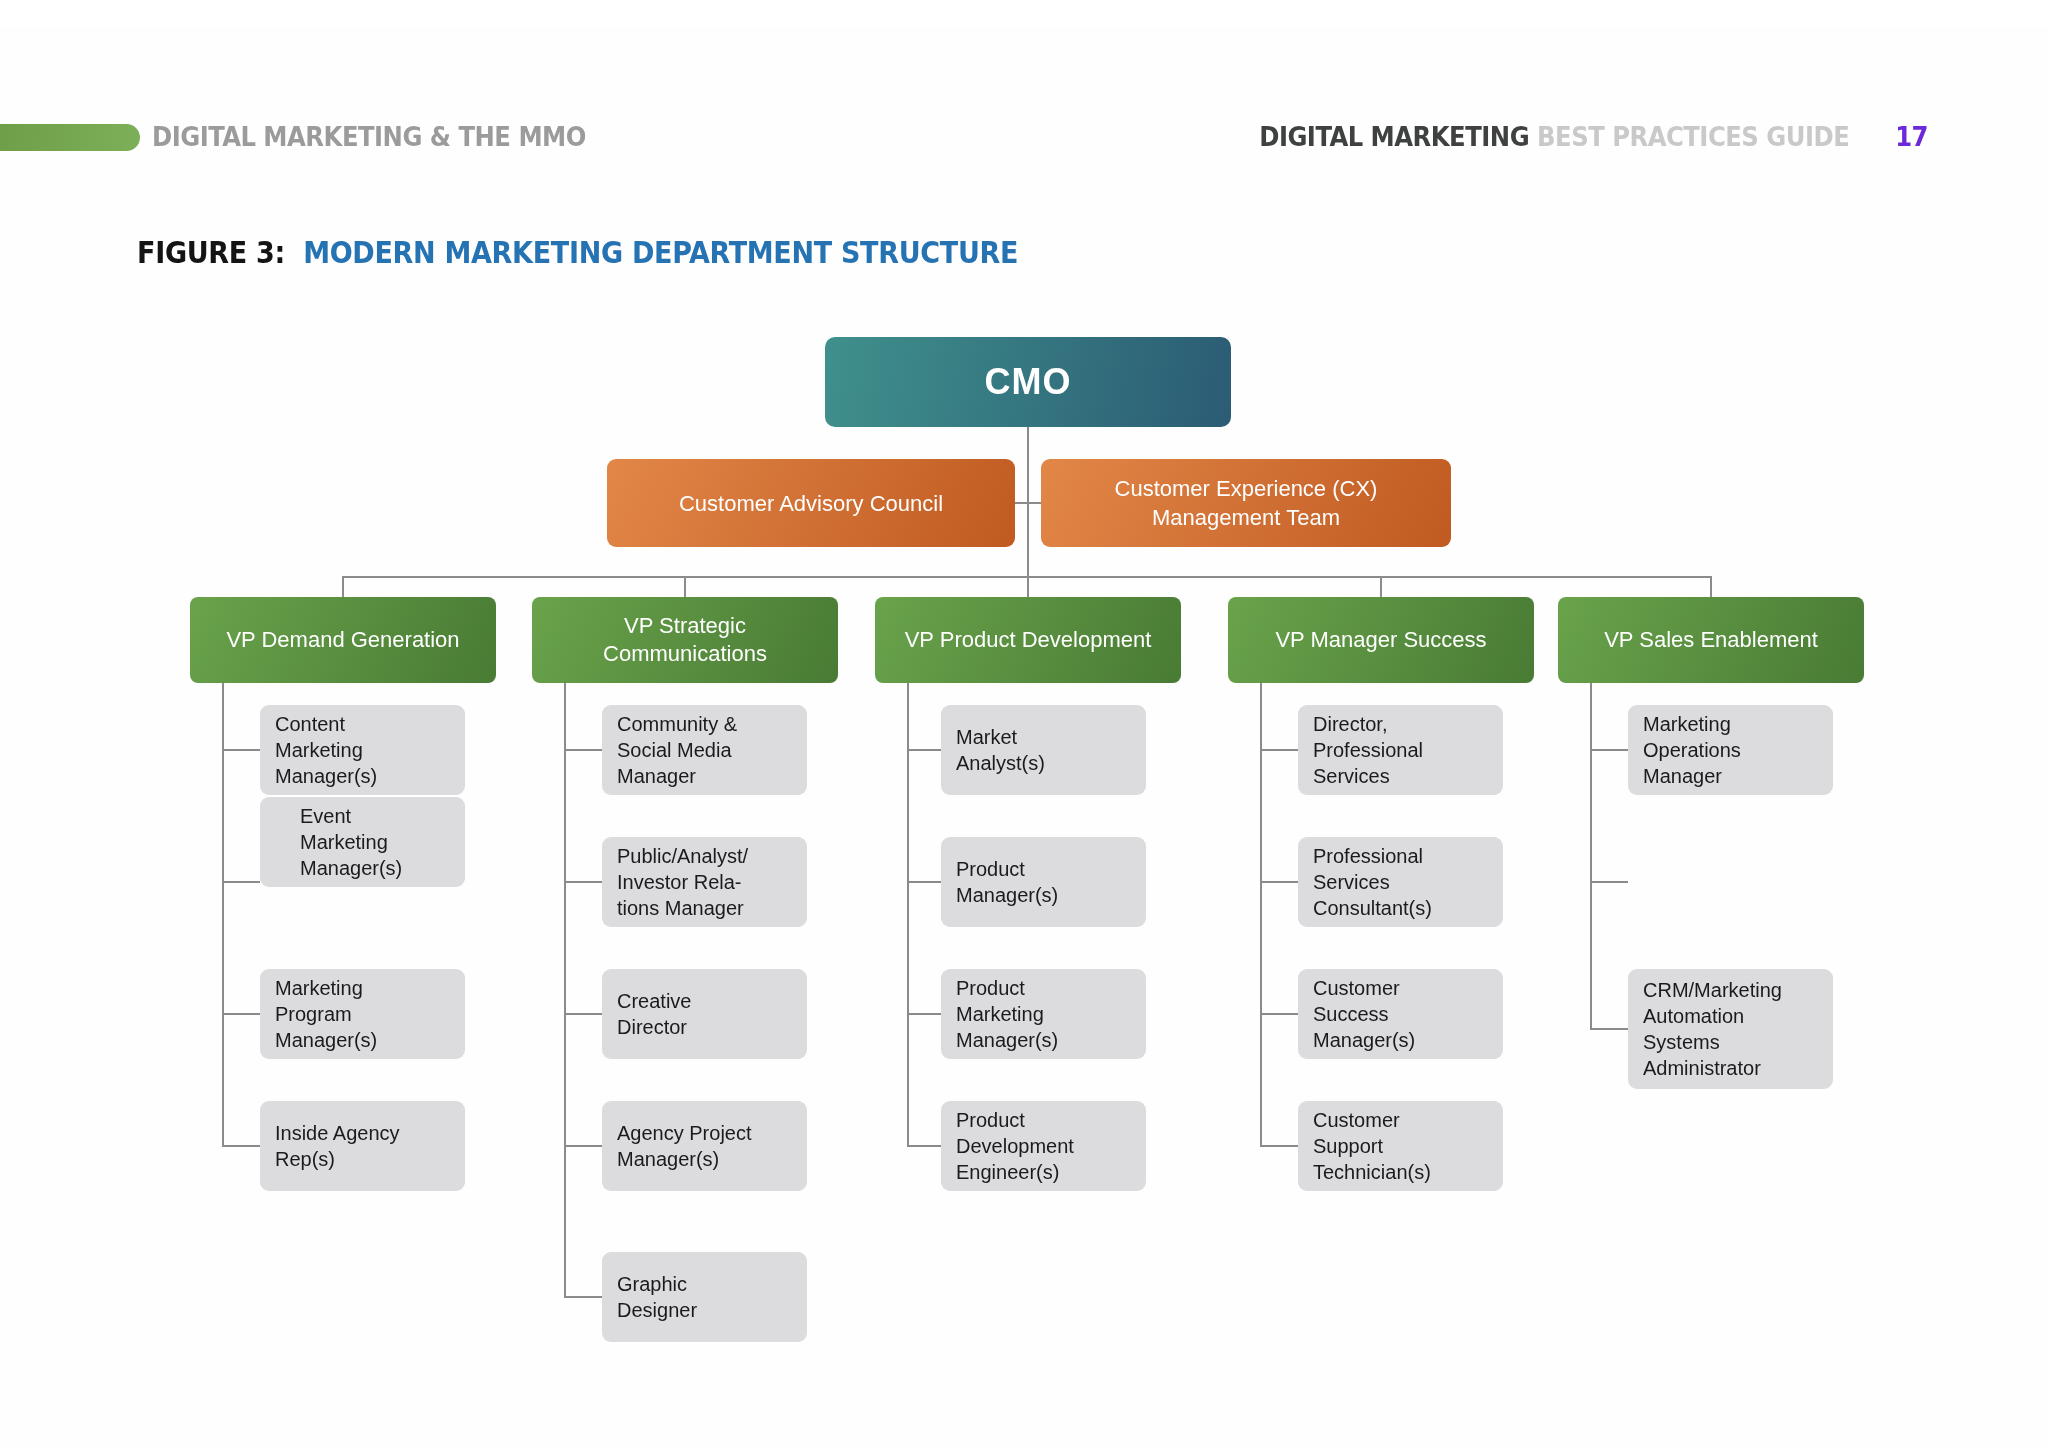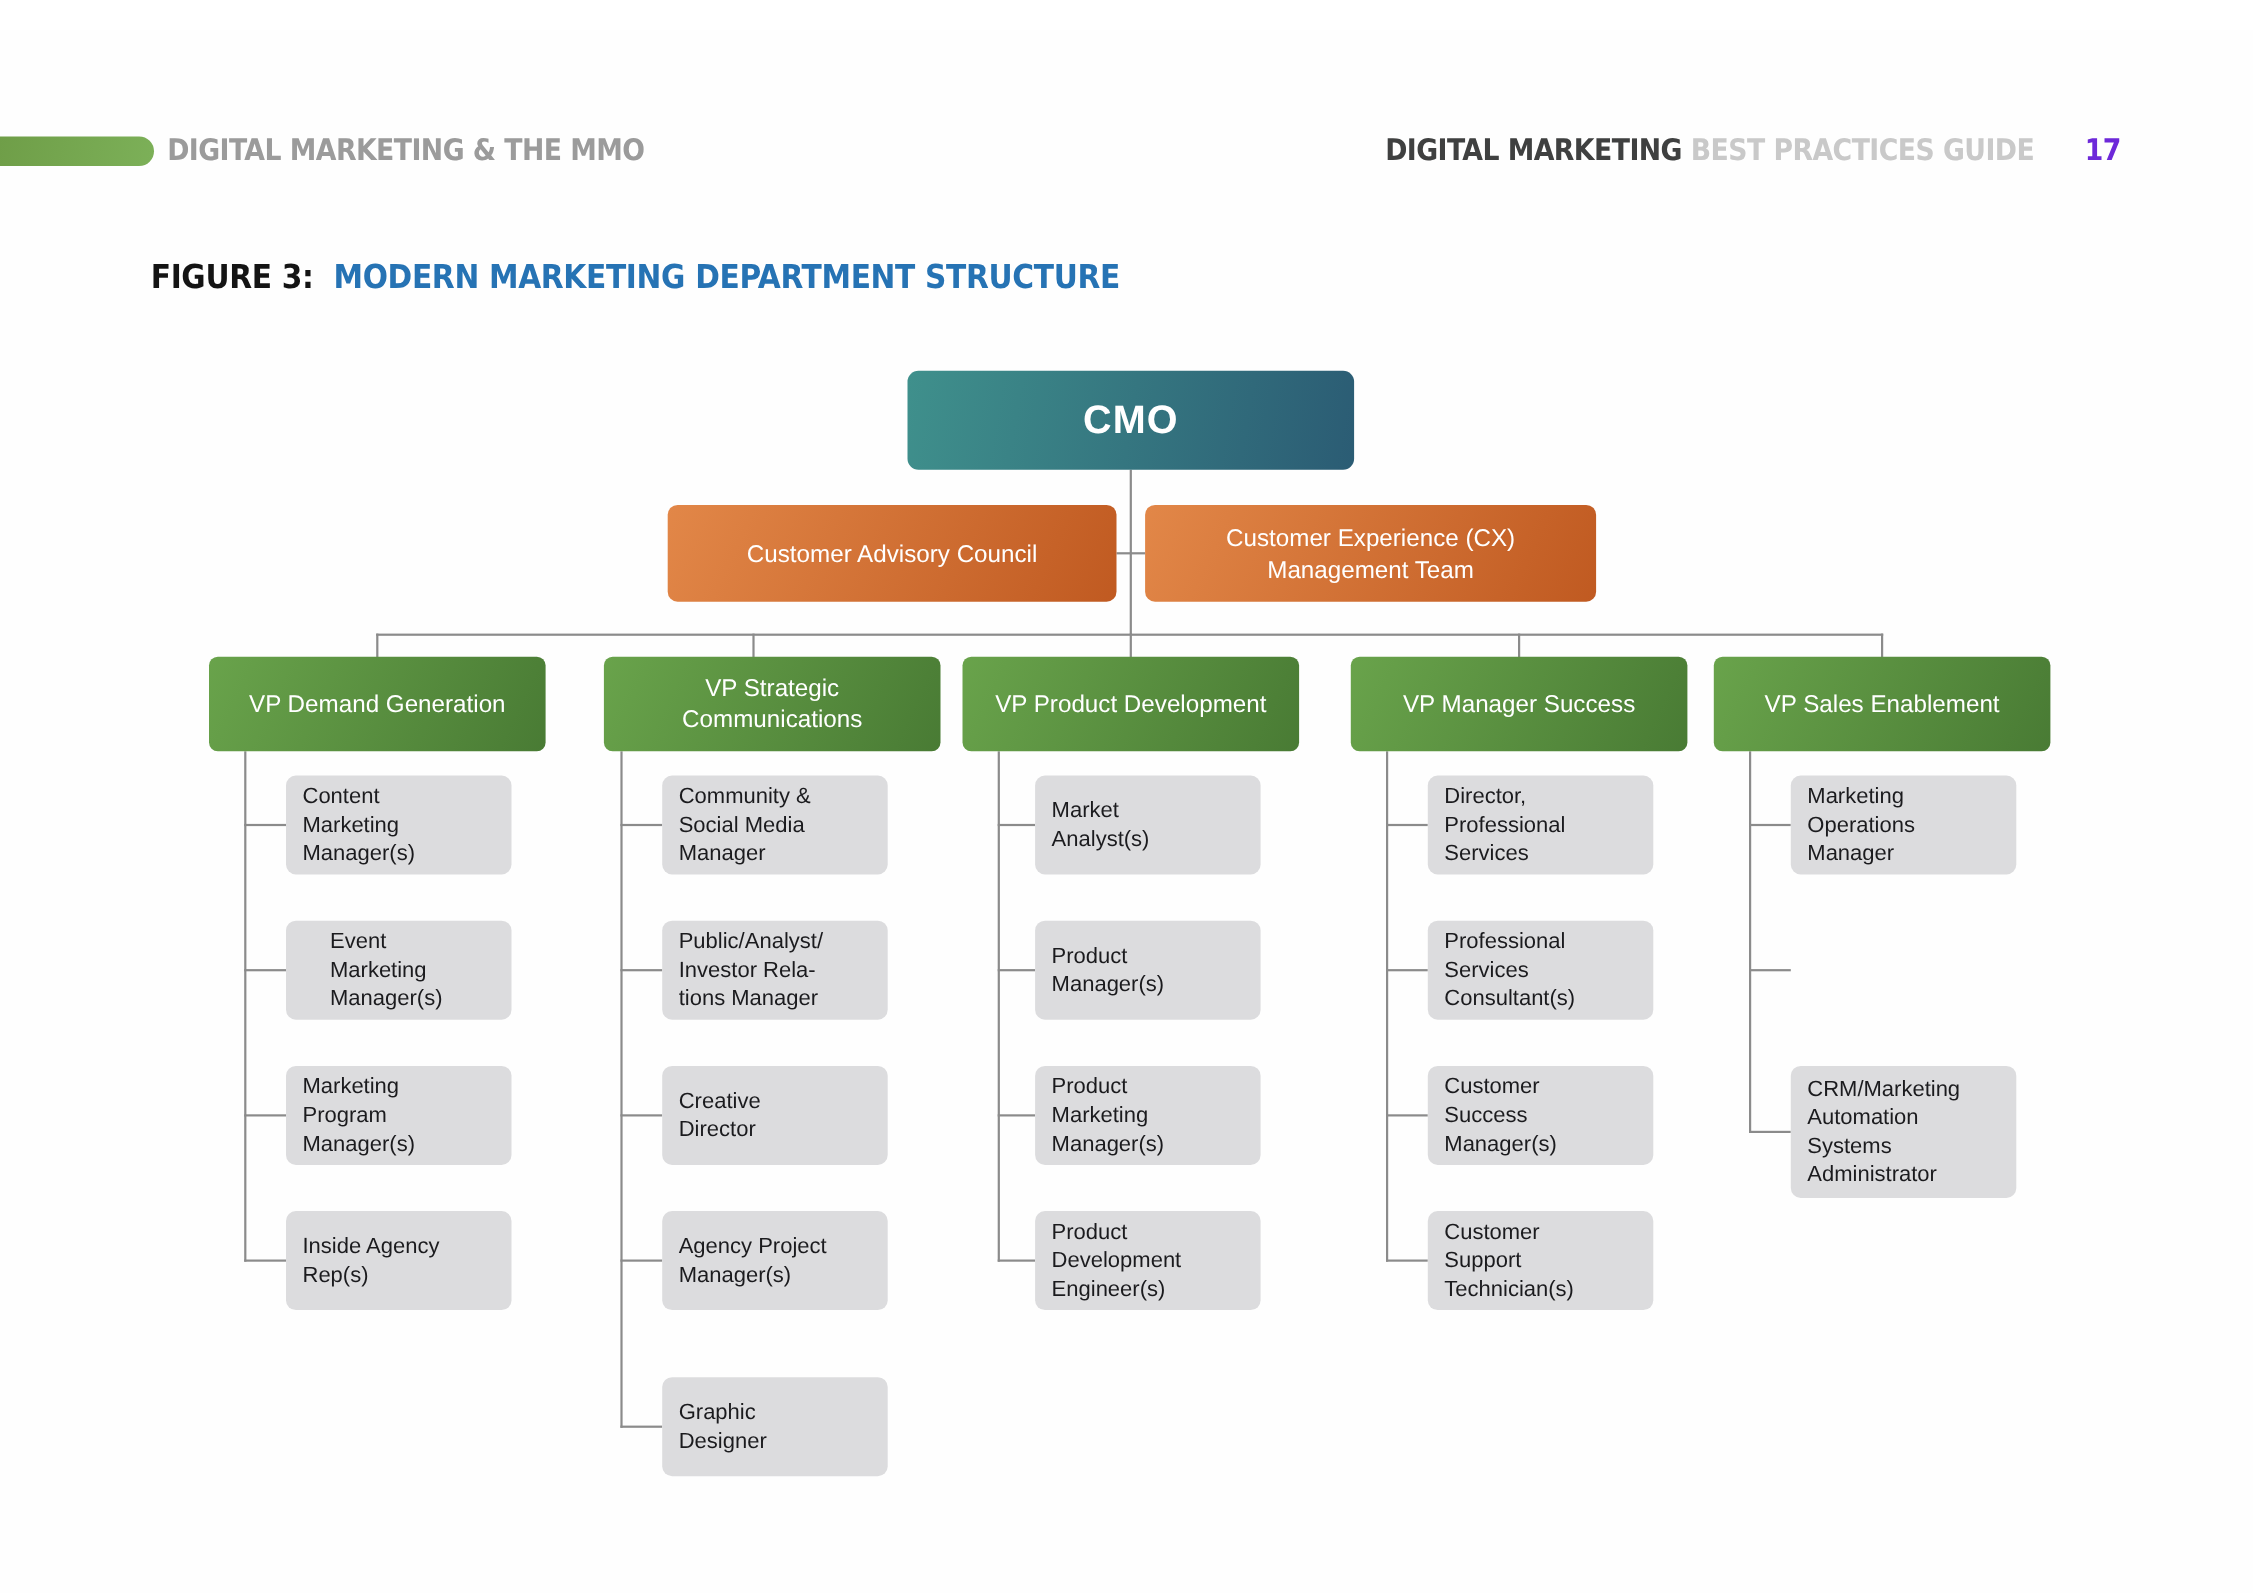--- a/index.html
+++ b/index.html
@@ -131,30 +131,30 @@
   <div class="line hline" style="left:1590px;top:854px;width:38px;"></div>
   <div class="line hline" style="left:1590px;top:1001px;width:38px;"></div>
 
   <div class="node cmo">CMO</div>
 
   <div class="node advisor a-left">Customer Advisory Council</div>
   <div class="node advisor a-right">Customer Experience (CX)
 Management Team</div>
 
   <div class="node vp" style="left:190px;">VP Demand Generation</div>
-  <div class="node vp" style="left:549px;">VP Strategic
+  <div class="node vp" style="left:532px;">VP Strategic
 Communications</div>
   <div class="node vp" style="left:875px;">VP Product Development</div>
   <div class="node vp" style="left:1228px;">VP Manager Success</div>
   <div class="node vp" style="left:1558px;">VP Sales Enablement</div>
 
   <div class="node role" style="left:260px;top:678px;">Content
 Marketing
 Manager(s)</div>
-  <div class="node role" style="left:260px;top:810px;padding-left:40px;">Event
+  <div class="node role" style="left:260px;top:770px;padding-left:40px;">Event
 Marketing
 Manager(s)</div>
   <div class="node role" style="left:260px;top:942px;">Marketing
 Program
 Manager(s)</div>
   <div class="node role" style="left:260px;top:1074px;">Inside Agency
 Rep(s)</div>
 
   <div class="node role" style="left:602px;top:678px;">Community &amp;
 Social Media

